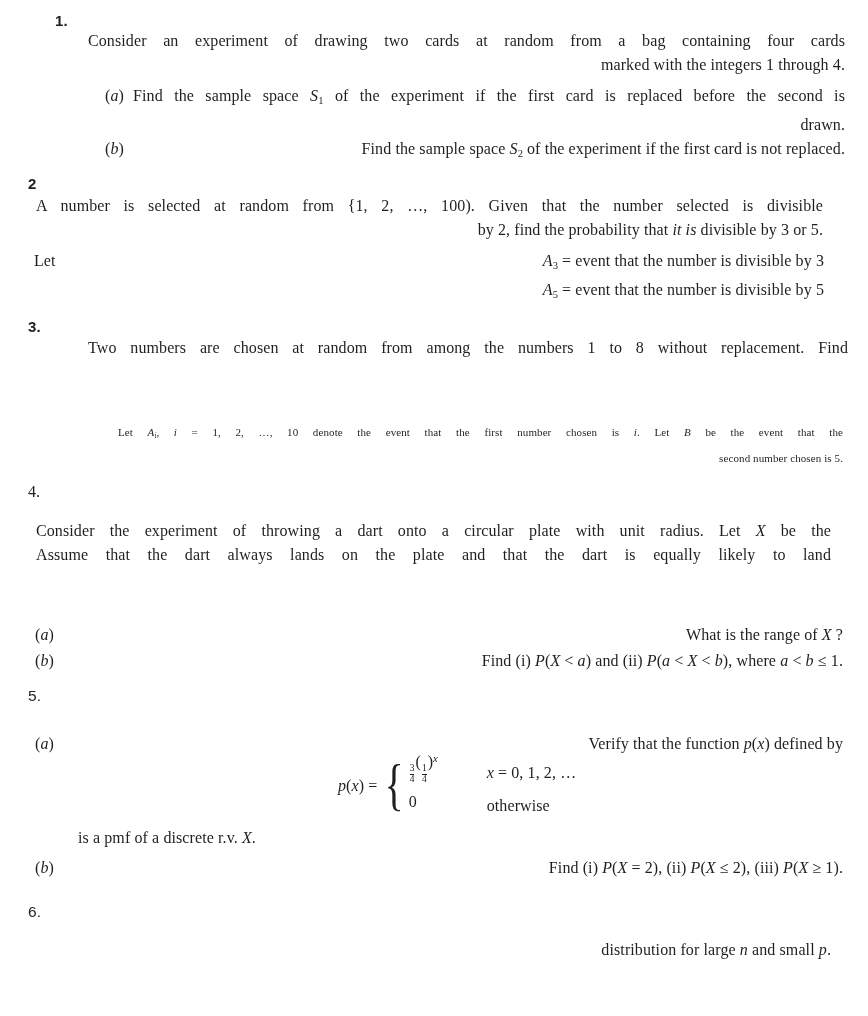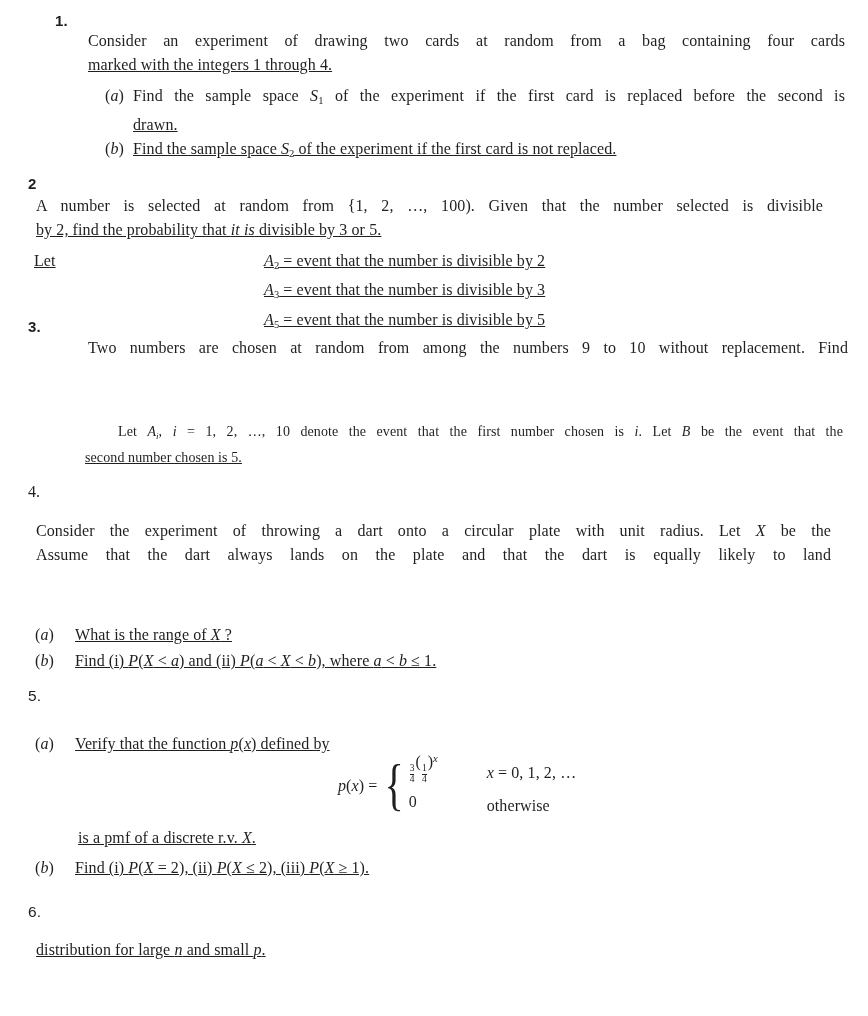--- a/index.html
+++ b/index.html
@@ -3,33 +3,33 @@
 <meta charset="utf-8">
 <style>
   html,body{margin:0;padding:0;background:#fff;}
   .page{
     position:relative;width:868px;height:1016px;background:#ffffff;
     font-family:"Liberation Serif",serif;color:#1f1f1f;font-size:16px;
     overflow:hidden;letter-spacing:0.1px;
   }
   .abs{position:absolute;}
   .jline{text-align:justify;text-align-last:justify;line-height:24px;}
-  .lline{text-align:left;line-height:24px;text-decoration:underline;}
+  .lline{text-align:right;line-height:24px;}
   .it{font-style:italic;}
   .sb{font-size:66%;vertical-align:-0.32em;letter-spacing:0;}
   .sp{font-size:66%;vertical-align:0.5em;letter-spacing:0;}
   .pnum-b{font-family:"Liberation Sans",sans-serif;font-weight:700;font-size:15px;line-height:16px;}
   .pnum-r{font-family:"Liberation Sans",sans-serif;font-weight:400;font-size:15.5px;line-height:16px;}
   .pnum-s{font-family:"Liberation Serif",serif;font-weight:400;font-size:16px;line-height:16px;}
   .item{display:flex;align-items:flex-start;}
   .ilabel{flex:none;line-height:24px;}
   .ibody{flex:1;min-width:0;}
   .lbl28{width:28px;}
   .lbl40{width:40px;}
-  .note{font-size:14px;}
+  .note{font-size:11px;}
   .note .jline{line-height:22px;}
   .note .lline{line-height:22px;}
   .events .lline{line-height:24px;}
   
   .formula{display:flex;align-items:center;}
   .f-lhs{margin-right:7px;white-space:pre;}
   .f-brace{font-size:40px;line-height:1;transform:scaleY(1.4);transform-origin:center;margin-right:5px;font-weight:400;}
   .f-cases{display:flex;flex-direction:column;gap:7px;}
   .f-row{display:flex;align-items:center;height:26px;}
   .f-expr{min-width:78px;white-space:pre;}
@@ -63,28 +63,27 @@
     </div>
   </div>
 
   <div class="abs pnum-b" style="left:28px;top:176px;">2</div>
   <div class="abs" style="left:36px;top:194px;width:787px;">
     <div class="jline"><span>A number is selected at random from {1, 2, …, 100). Given that the number selected is divisible</span></div>
     <div class="lline"><span>by 2, find the probability that </span><span class="it">it is</span><span> divisible by 3 or 5.</span></div>
   </div>
   <div class="abs lline" style="left:34px;top:249px;">Let</div>
   <div class="abs events" style="left:264px;top:249px;width:560px;">
-    <div class="lline"><span class="it">A</span><span class="sb">2</span><span> = event that the number is divisible by 2</span></div>
     <div class="lline"><span class="it">A</span><span class="sb">3</span><span> = event that the number is divisible by 3</span></div>
     <div class="lline"><span class="it">A</span><span class="sb">5</span><span> = event that the number is divisible by 5</span></div>
   </div>
 
   <div class="abs pnum-b" style="left:28px;top:319px;">3.</div>
   <div class="abs" style="left:88px;top:336px;width:760px;">
-    <div class="jline"><span>Two numbers are chosen at random from among the numbers 9 to 10 without replacement. Find</span></div>
+    <div class="jline"><span>Two numbers are chosen at random from among the numbers 1 to 8 without replacement. Find</span></div>
   </div>
   <div class="abs note" style="left:85px;top:421px;width:758px;">
     <div class="jline" style="padding-left:33px;"><span>Let </span><span class="it">A</span><span class="sb it">i</span><span>, </span><span class="it">i</span><span> = 1, 2, …, 10 denote the event that the first number chosen is </span><span class="it">i</span><span>. Let </span><span class="it">B</span><span> be the event that the</span></div>
     <div class="lline"><span>second number chosen is 5.</span></div>
   </div>
 
   <div class="abs pnum-s" style="left:28px;top:484px;">4.</div>
   <div class="abs" style="left:36px;top:519px;width:795px;">
     <div class="jline"><span>Consider the experiment of throwing a dart onto a circular plate with unit radius. Let </span><span class="it">X</span><span> be the</span></div>
     <div class="jline"><span>Assume that the dart always lands on the plate and that the dart is equally likely to land</span></div>

